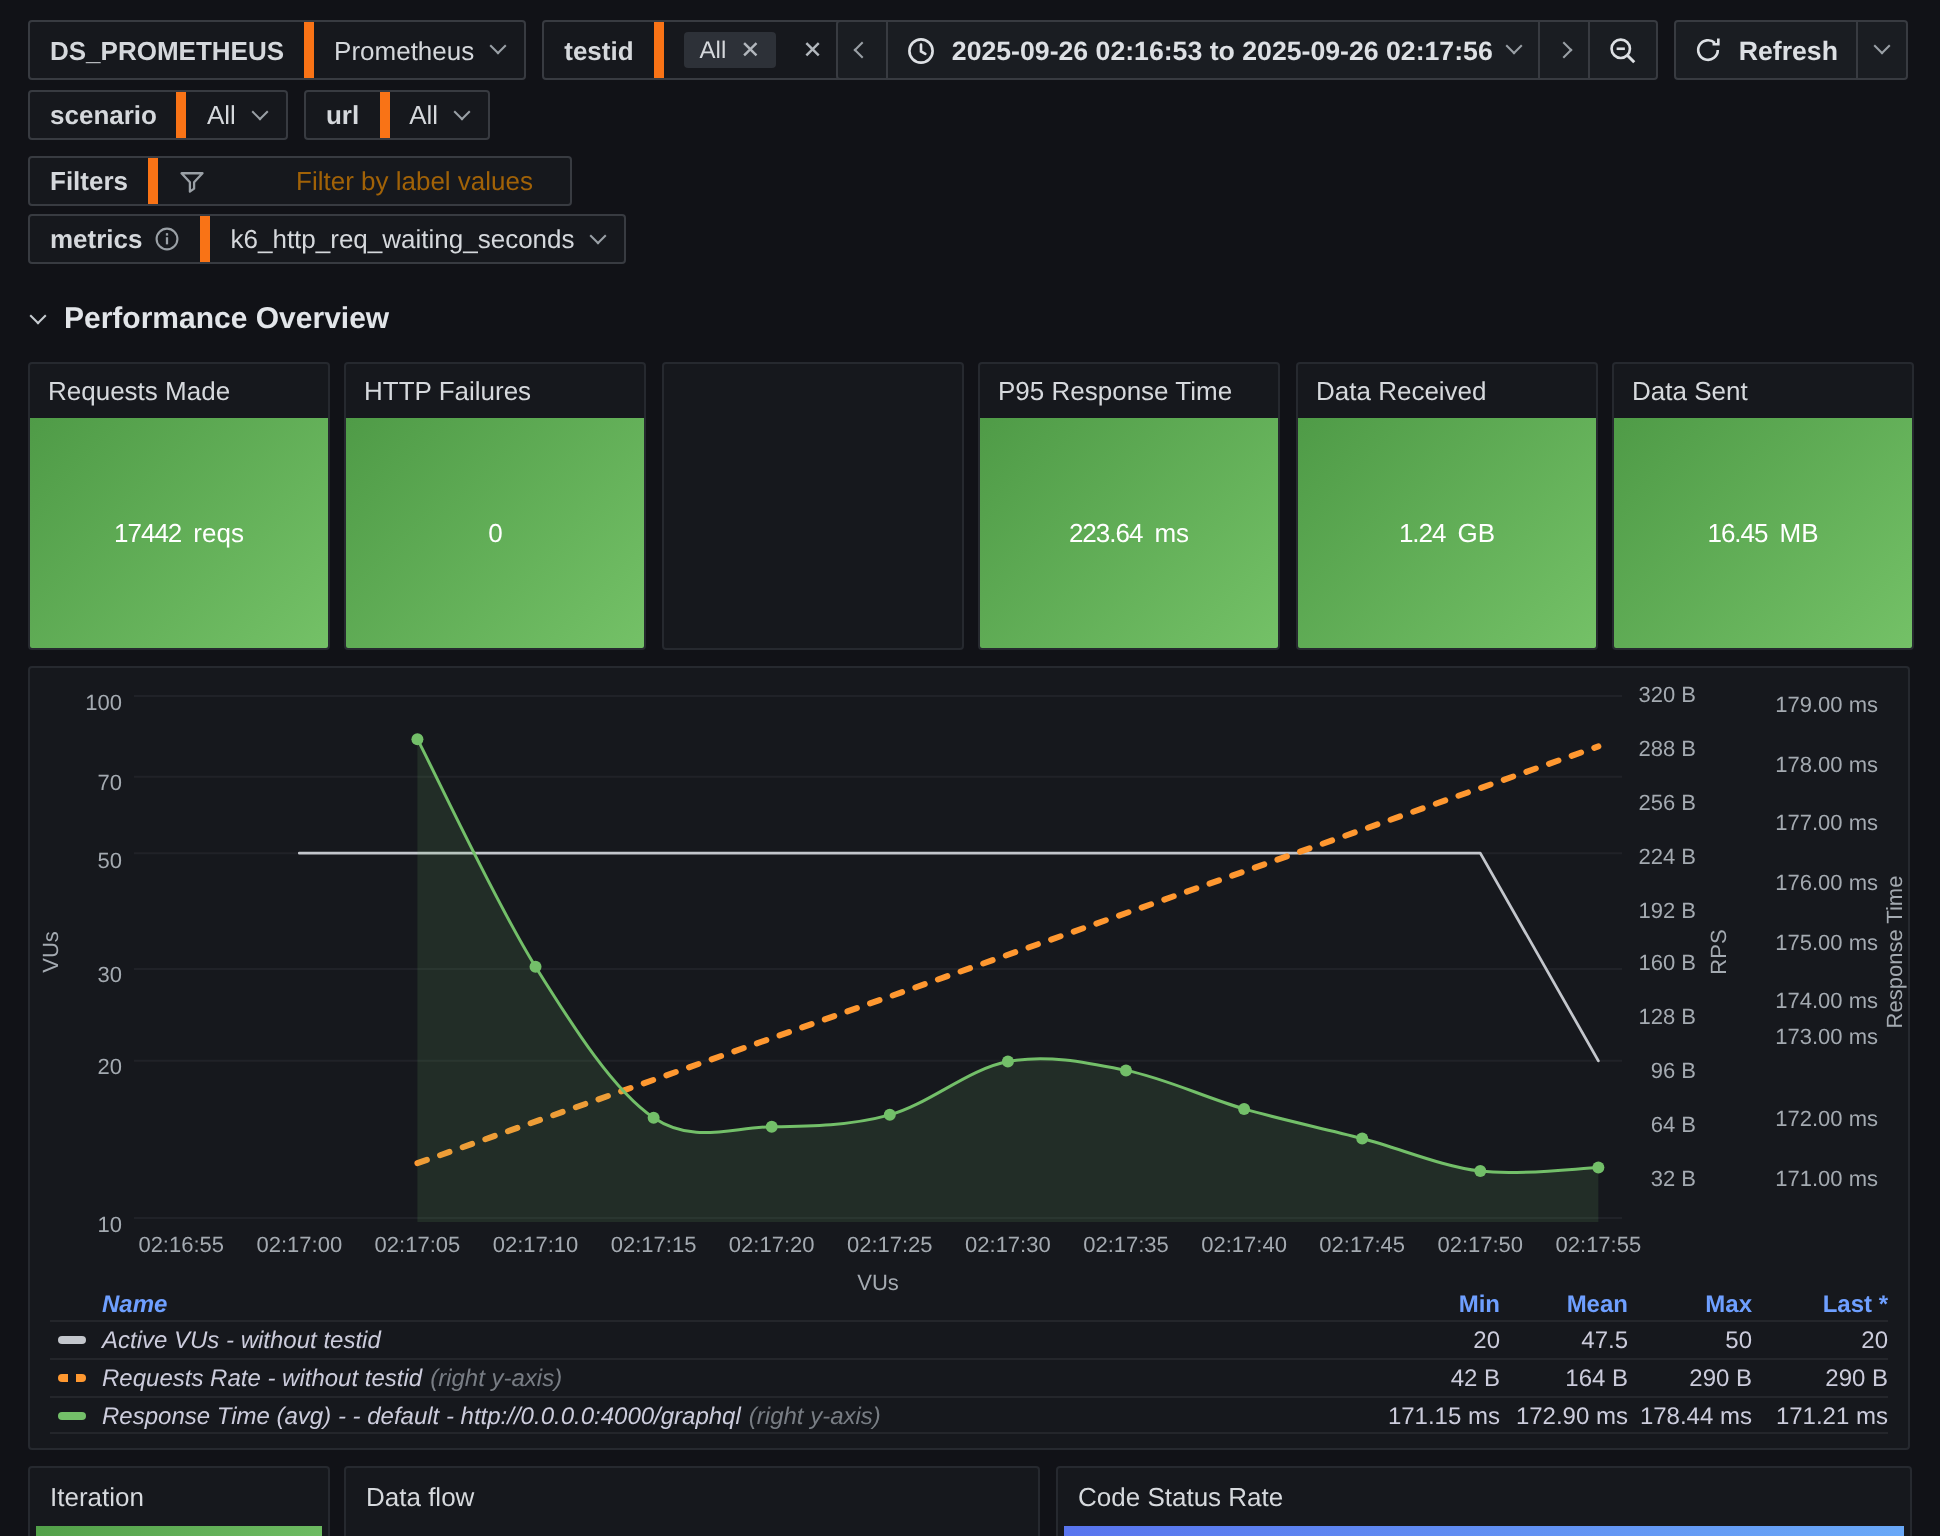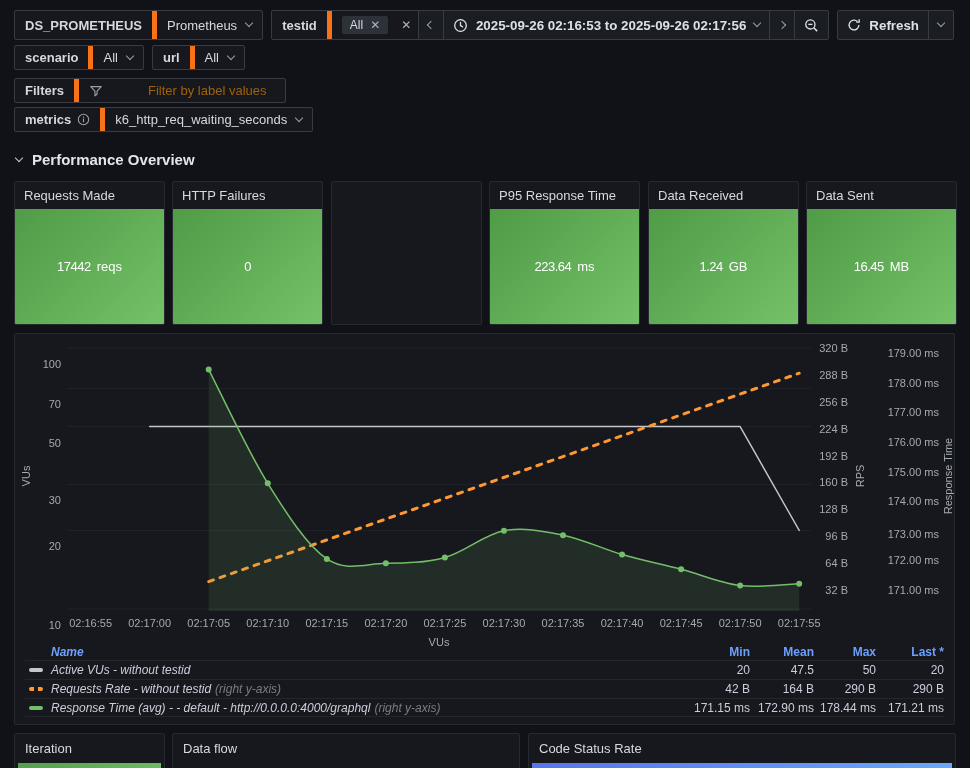--- a/index.html
+++ b/index.html
@@ -43,21 +43,21 @@
   .stat-u { font-weight:500; }
   .stat:nth-of-type(1) .stat-v{font-size:31px;} .stat:nth-of-type(1) .stat-u{font-size:17px;}
   .stat:nth-of-type(2) .stat-v{font-size:82px;}
   .stat:nth-of-type(3) .stat-v{font-size:28px;} .stat:nth-of-type(3) .stat-u{font-size:17px;}
   .stat:nth-of-type(4) .stat-v{font-size:28px;} .stat:nth-of-type(4) .stat-u{font-size:15px;}
   .stat:nth-of-type(5) .stat-v{font-size:36px;} .stat:nth-of-type(5) .stat-u{font-size:21px;}
   .stat:nth-of-type(6) .stat-v{font-size:31px;} .stat:nth-of-type(6) .stat-u{font-size:18px;}
   
   .chart { position:absolute; left:14px; top:333px; width:941px; height:392px; background:#16181d; border:1px solid #26292f; border-radius:2px; }
   .tick { position:absolute; font-size:11px; color:#a4aab1; height:14px; line-height:14px; width:100%; white-space:nowrap; }
-  .axL  { position:absolute; left:0;   top:16px; width:46px; height:290px; } .axL .tick{ text-align:right; }
+  .axL  { position:absolute; left:0;   top:4px; width:46px; height:290px; } .axL .tick{ text-align:right; }
   .axR1 { position:absolute; left:789px; top:0; width:44px; height:290px; } .axR1 .tick{ text-align:right; }
   .axR2 { position:absolute; left:852px; top:0; width:72px; height:290px; } .axR2 .tick{ text-align:right; }
   .rot  { position:absolute; font-size:11px; color:#a4aab1; white-space:nowrap; transform:translate(-50%,-50%) rotate(-90deg); }
   .xaxis{ position:absolute; top:283px; left:0; width:100%; height:14px; }
   .xaxis .xtick { position:absolute; top:0; transform:translateX(-50%); font-size:11px; color:#a4aab1; white-space:nowrap; }
   .xlabel { position:absolute; top:302px; left:424px; transform:translateX(-50%); font-size:11px; color:#a4aab1; }
   #plot-svg { position:absolute; left:52px; top:7px; cursor:crosshair; }
   
   .legend { position:absolute; left:10px; right:10px; top:309px; font-size:12px; }
   .lg-row { display:flex; align-items:center; height:19px; border-top:1px solid rgba(204,204,220,0.08); color:#ccccdc; }
@@ -290,21 +290,21 @@
       <div class="tick" style="top: 249px;">32 B</div>
     </div>
   <div class="rot" style="left:845px; top:142px;">RPS</div>
   <div class="axR2" id="axR2">
       <div class="tick" style="top: 12px;">179.00 ms</div>
       <div class="tick" style="top: 41.625px;">178.00 ms</div>
       <div class="tick" style="top: 71.25px;">177.00 ms</div>
       <div class="tick" style="top: 100.875px;">176.00 ms</div>
       <div class="tick" style="top: 130.5px;">175.00 ms</div>
       <div class="tick" style="top: 160.125px;">174.00 ms</div>
-      <div class="tick" style="top: 193px;">173.00 ms</div>
+      <div class="tick" style="top: 178px;">173.00 ms</div>
       <div class="tick" style="top: 219.375px;">172.00 ms</div>
       <div class="tick" style="top: 249px;">171.00 ms</div>
     </div>
   <div class="rot" style="left:933px; top:142px;">Response Time</div>
   <div class="xaxis" id="xAxis">
       <div class="xtick" style="left: 75.619px;">02:16:55</div>
       <div class="xtick" style="left: 134.667px;">02:17:00</div>
       <div class="xtick" style="left: 193.714px;">02:17:05</div>
       <div class="xtick" style="left: 252.762px;">02:17:10</div>
       <div class="xtick" style="left: 311.81px;">02:17:15</div>

